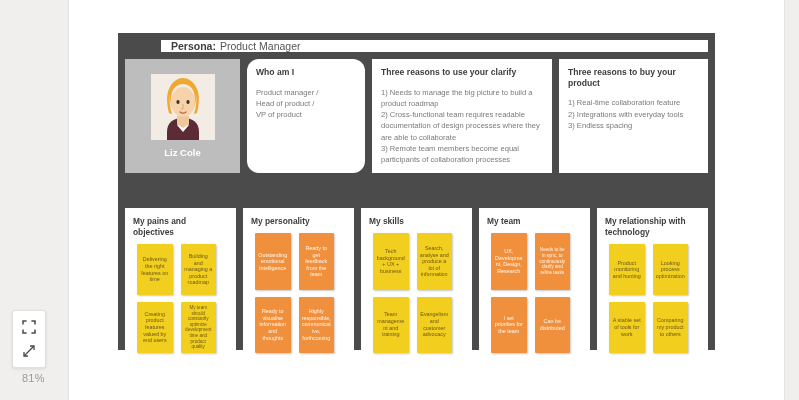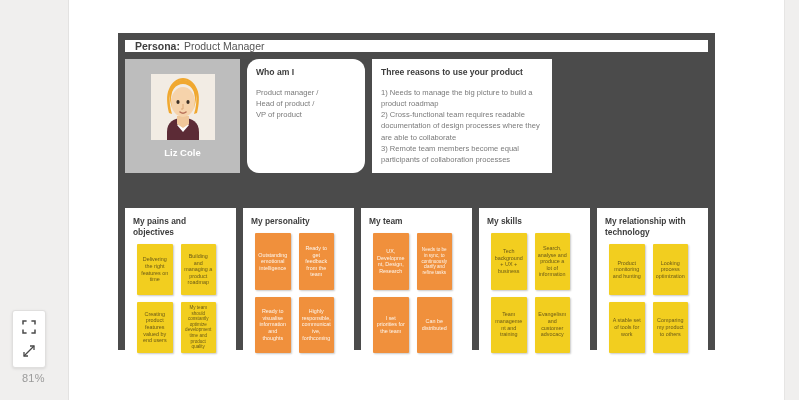--- a/index.html
+++ b/index.html
@@ -82,20 +82,21 @@
   }
 
   
   .persona-bar {
     height: 29px;
     display: flex;
     align-items: center;
     padding-left: 10px;
     font-size: 10.5px;
     color: #555555;
+    margin-left: 36px;
   }
   .persona-label { font-weight: bold; color: #3f3f3f; margin-right: 4px; }
 
   
   .row-mid {
     display: flex;
     gap: 7px;
     height: 130px;
   }
   .photo-card {
@@ -250,26 +251,32 @@
       </div>
 
       <div class="card text-card tc-who">
         <div class="tc-title">Who am I</div>
         <div class="tc-body">Product manager /
 Head of product /
 VP of product</div>
       </div>
 
       <div class="card text-card tc-use">
-        <div class="tc-title">Three reasons to use your product</div>
+        <div class="tc-title">Three reasons to use your clarify</div>
         <div class="tc-body">1) Needs to manage the big picture to build a product roadmap
 2) Cross-functional team requires readable documentation of design processes where they are able to collaborate
 3) Remote team members become equal participants of collaboration processes</div>
       </div>
 
+      <div class="card text-card tc-buy">
+        <div class="tc-title">Three reasons to buy your product</div>
+        <div class="tc-body">1) Real-time collaboration feature
+2) Integrations with everyday tools
+3) Endless spacing</div>
+      </div>
 
     </div>
 
     <div class="row-bottom" id="bottom-row">
         <div class="card note-card">
           <div class="nc-title">My pains and objectives</div>
           <div class="notes-grid">
             <div class="note yellow size-m" style="background: rgb(242, 206, 31);">Delivering the right features on time</div>
             <div class="note yellow size-m" style="background: rgb(242, 206, 31);">Building and managing a product roadmap</div>
             <div class="note yellow size-m" style="background: rgb(242, 206, 31);">Creating product features valued by end users</div>
@@ -279,38 +286,38 @@
         <div class="card note-card">
           <div class="nc-title">My personality</div>
           <div class="notes-grid">
             <div class="note orange size-m" style="background: rgb(240, 144, 60);">Outstanding emotional intelligence</div>
             <div class="note orange size-m" style="background: rgb(240, 144, 60);">Ready to get feedback from the team</div>
             <div class="note orange size-m" style="background: rgb(240, 144, 60);">Ready to visualise information and thoughts</div>
             <div class="note orange size-m" style="background: rgb(240, 144, 60);">Highly responsible, communicative, forthcoming</div>
           </div>
         </div>
         <div class="card note-card">
+          <div class="nc-title">My skills</div>
+          <div class="notes-grid">
+            <div class="note yellow size-m" style="background: rgb(242, 206, 31);">Tech background + UX + business</div>
+            <div class="note yellow size-m" style="background: rgb(242, 206, 31);">Search, analyse and produce a lot of information</div>
+            <div class="note yellow size-m" style="background: rgb(242, 206, 31);">Team management and training</div>
+            <div class="note yellow size-m" style="background: rgb(242, 206, 31);">Evangelism and customer advocacy</div>
+          </div>
+        </div>
+        <div class="card note-card">
           <div class="nc-title">My team</div>
           <div class="notes-grid">
             <div class="note orange size-m" style="background: rgb(240, 144, 60);">UX, Development, Design, Research</div>
             <div class="note orange size-s" style="background: rgb(240, 144, 60);">Needs to be in sync, to continuously clarify and refine tasks</div>
             <div class="note orange size-m" style="background: rgb(240, 144, 60);">I set priorities for the team</div>
             <div class="note orange size-m" style="background: rgb(240, 144, 60);">Can be distributed</div>
           </div>
         </div>
         <div class="card note-card">
-          <div class="nc-title">My skills</div>
-          <div class="notes-grid">
-            <div class="note yellow size-m" style="background: rgb(242, 206, 31);">Tech background + UX + business</div>
-            <div class="note yellow size-m" style="background: rgb(242, 206, 31);">Search, analyse and produce a lot of information</div>
-            <div class="note yellow size-m" style="background: rgb(242, 206, 31);">Team management and training</div>
-            <div class="note yellow size-m" style="background: rgb(242, 206, 31);">Evangelism and customer advocacy</div>
-          </div>
-        </div>
-        <div class="card note-card">
           <div class="nc-title">My relationship with technology</div>
           <div class="notes-grid">
             <div class="note yellow size-m" style="background: rgb(242, 206, 31);">Product monitoring and hunting</div>
             <div class="note yellow size-m" style="background: rgb(242, 206, 31);">Looking process optimization</div>
             <div class="note yellow size-m" style="background: rgb(242, 206, 31);">A stable set of tools for work</div>
             <div class="note yellow size-m" style="background: rgb(242, 206, 31);">Comparing my product to others</div>
           </div>
         </div>
       </div>
 

